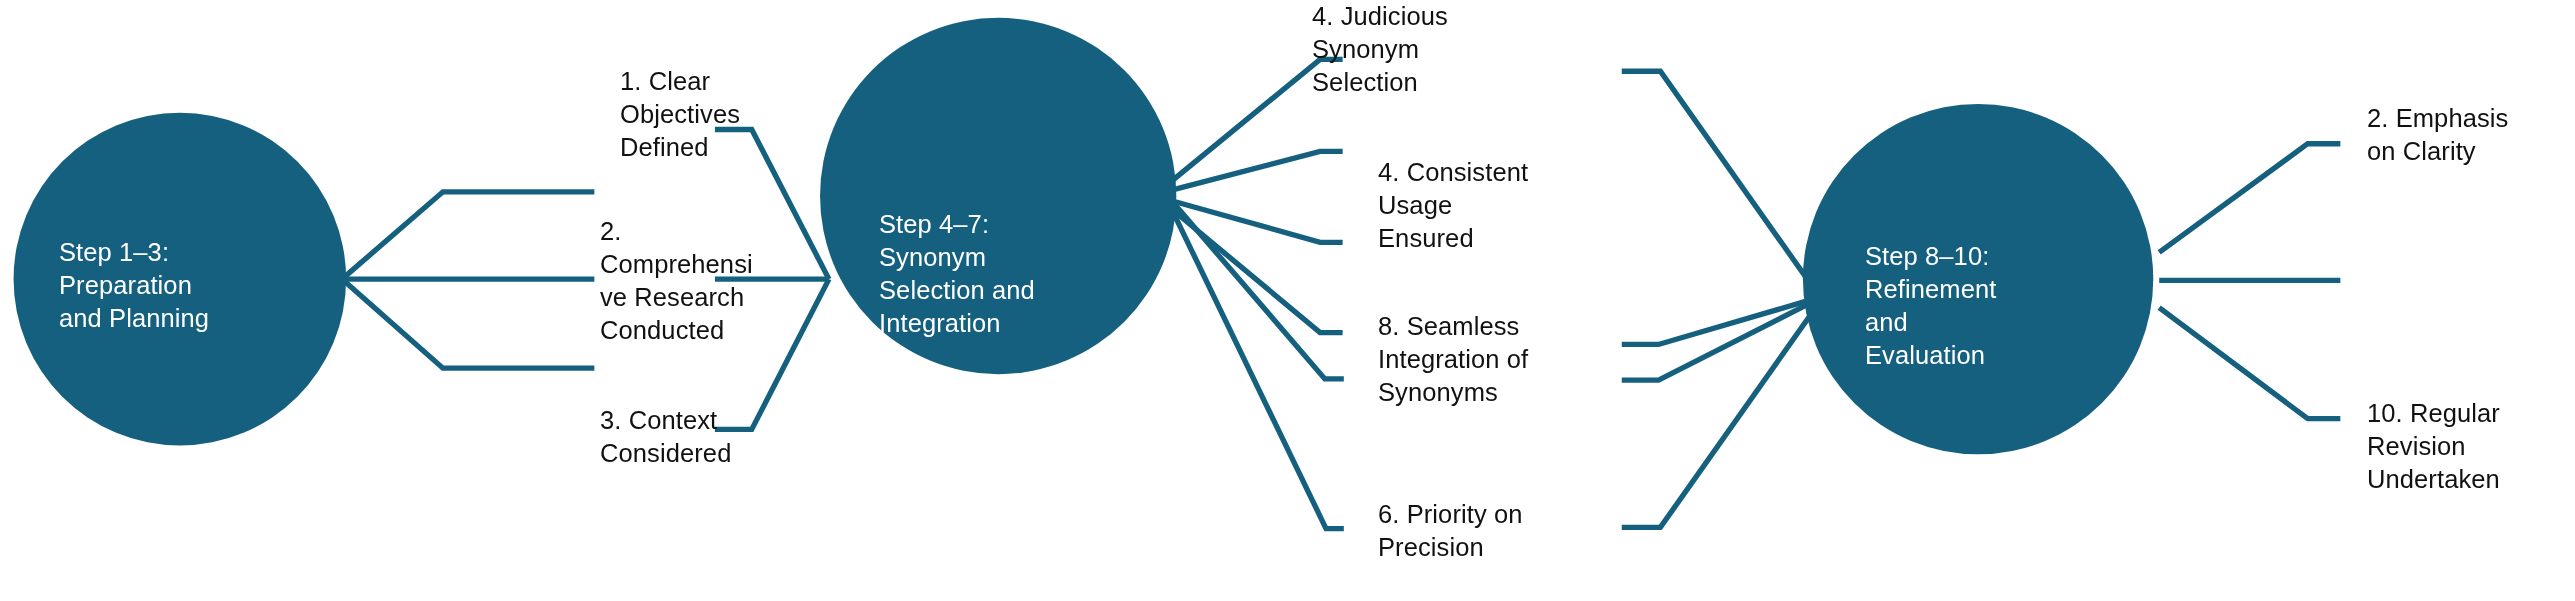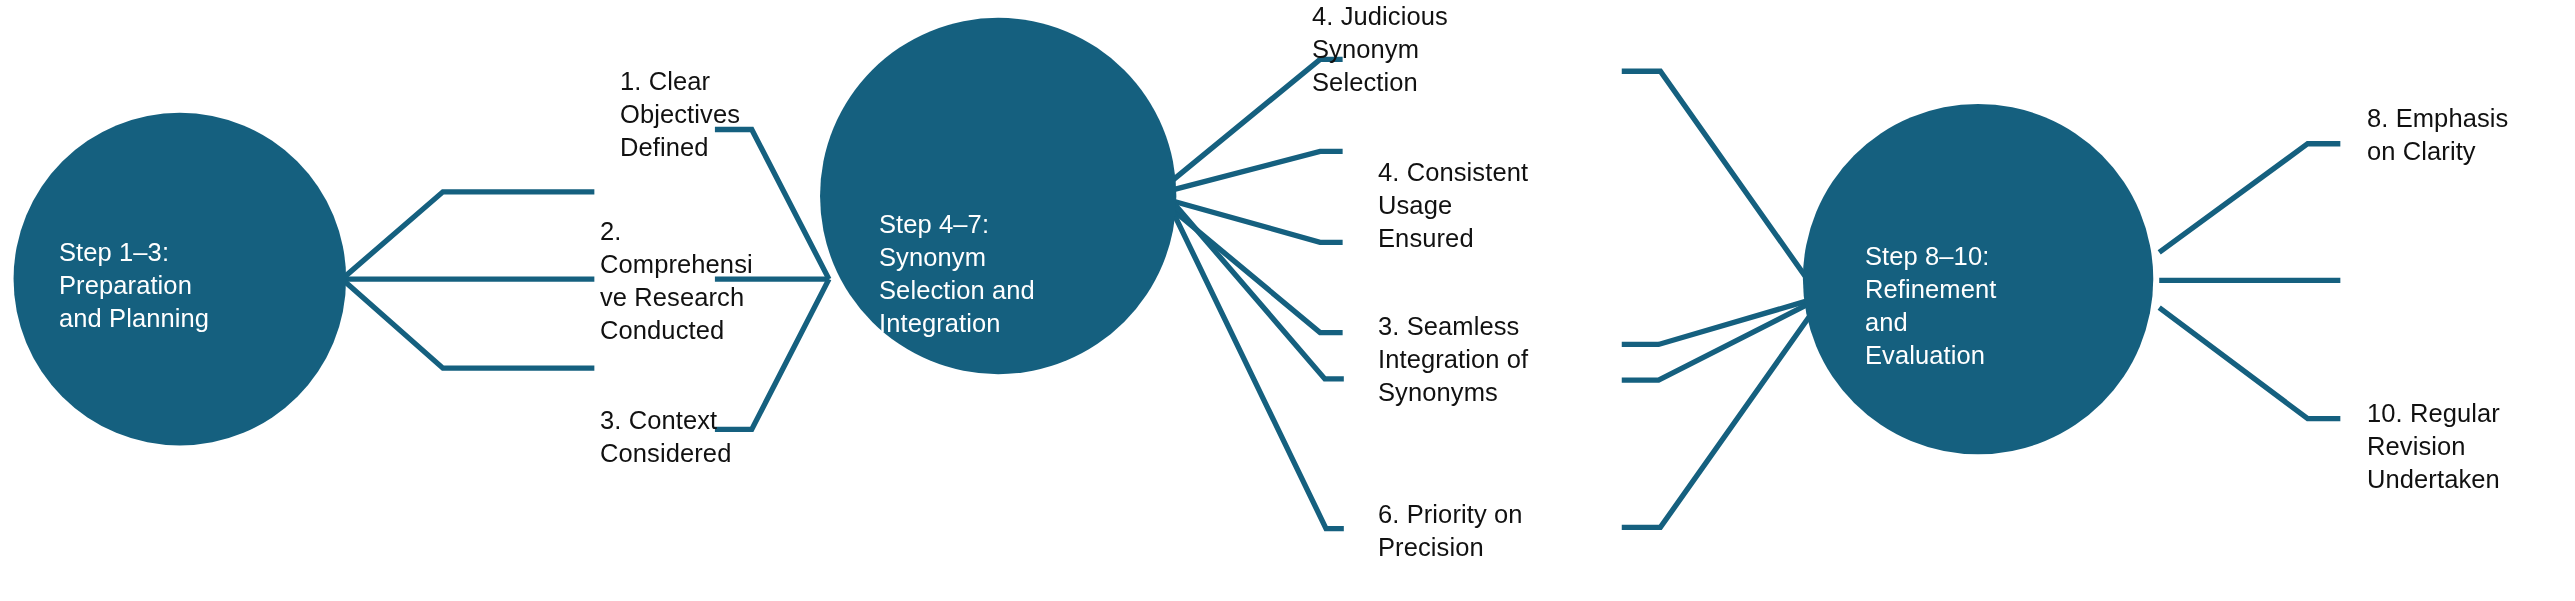--- a/index.html
+++ b/index.html
@@ -124,28 +124,28 @@
 Considered</div>
 
   <div class="leaf-label" style="left:1312px; top:0px; width:208px;">4. Judicious
 Synonym
 Selection</div>
 
   <div class="leaf-label" style="left:1378px; top:156px; width:208px;">4. Consistent
 Usage
 Ensured</div>
 
-  <div class="leaf-label" style="left:1378px; top:310px; width:214px;">3. Seamless
+  <div class="leaf-label" style="left:1378px; top:310px; width:214px;">8. Seamless
 Integration of
 Synonyms</div>
 
   <div class="leaf-label" style="left:1378px; top:498px; width:208px;">6. Priority on
 Precision</div>
 
-  <div class="leaf-label" style="left:2367px; top:102px; width:202px;">8. Emphasis
+  <div class="leaf-label" style="left:2367px; top:102px; width:202px;">2. Emphasis
 on Clarity</div>
 
 
   <div class="leaf-label" style="left:2367px; top:397px; width:208px;">10. Regular
 Revision
 Undertaken</div>
 
 </div>
 
 

